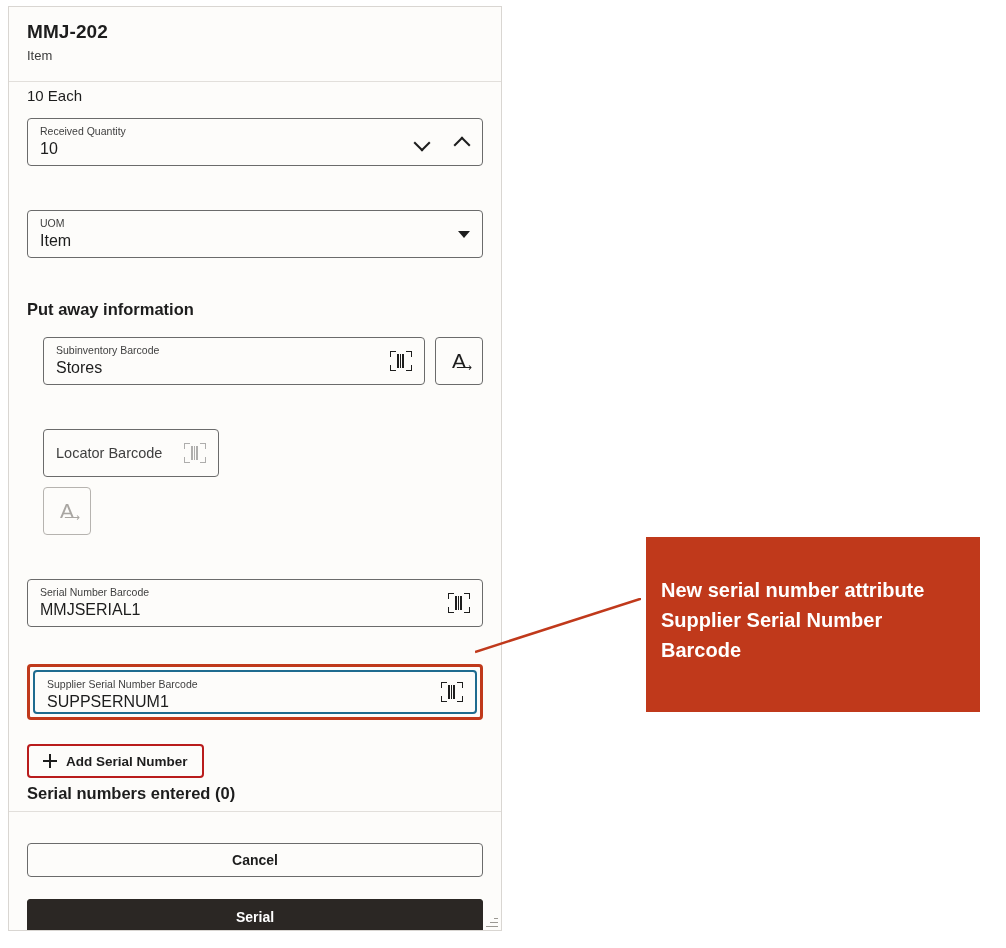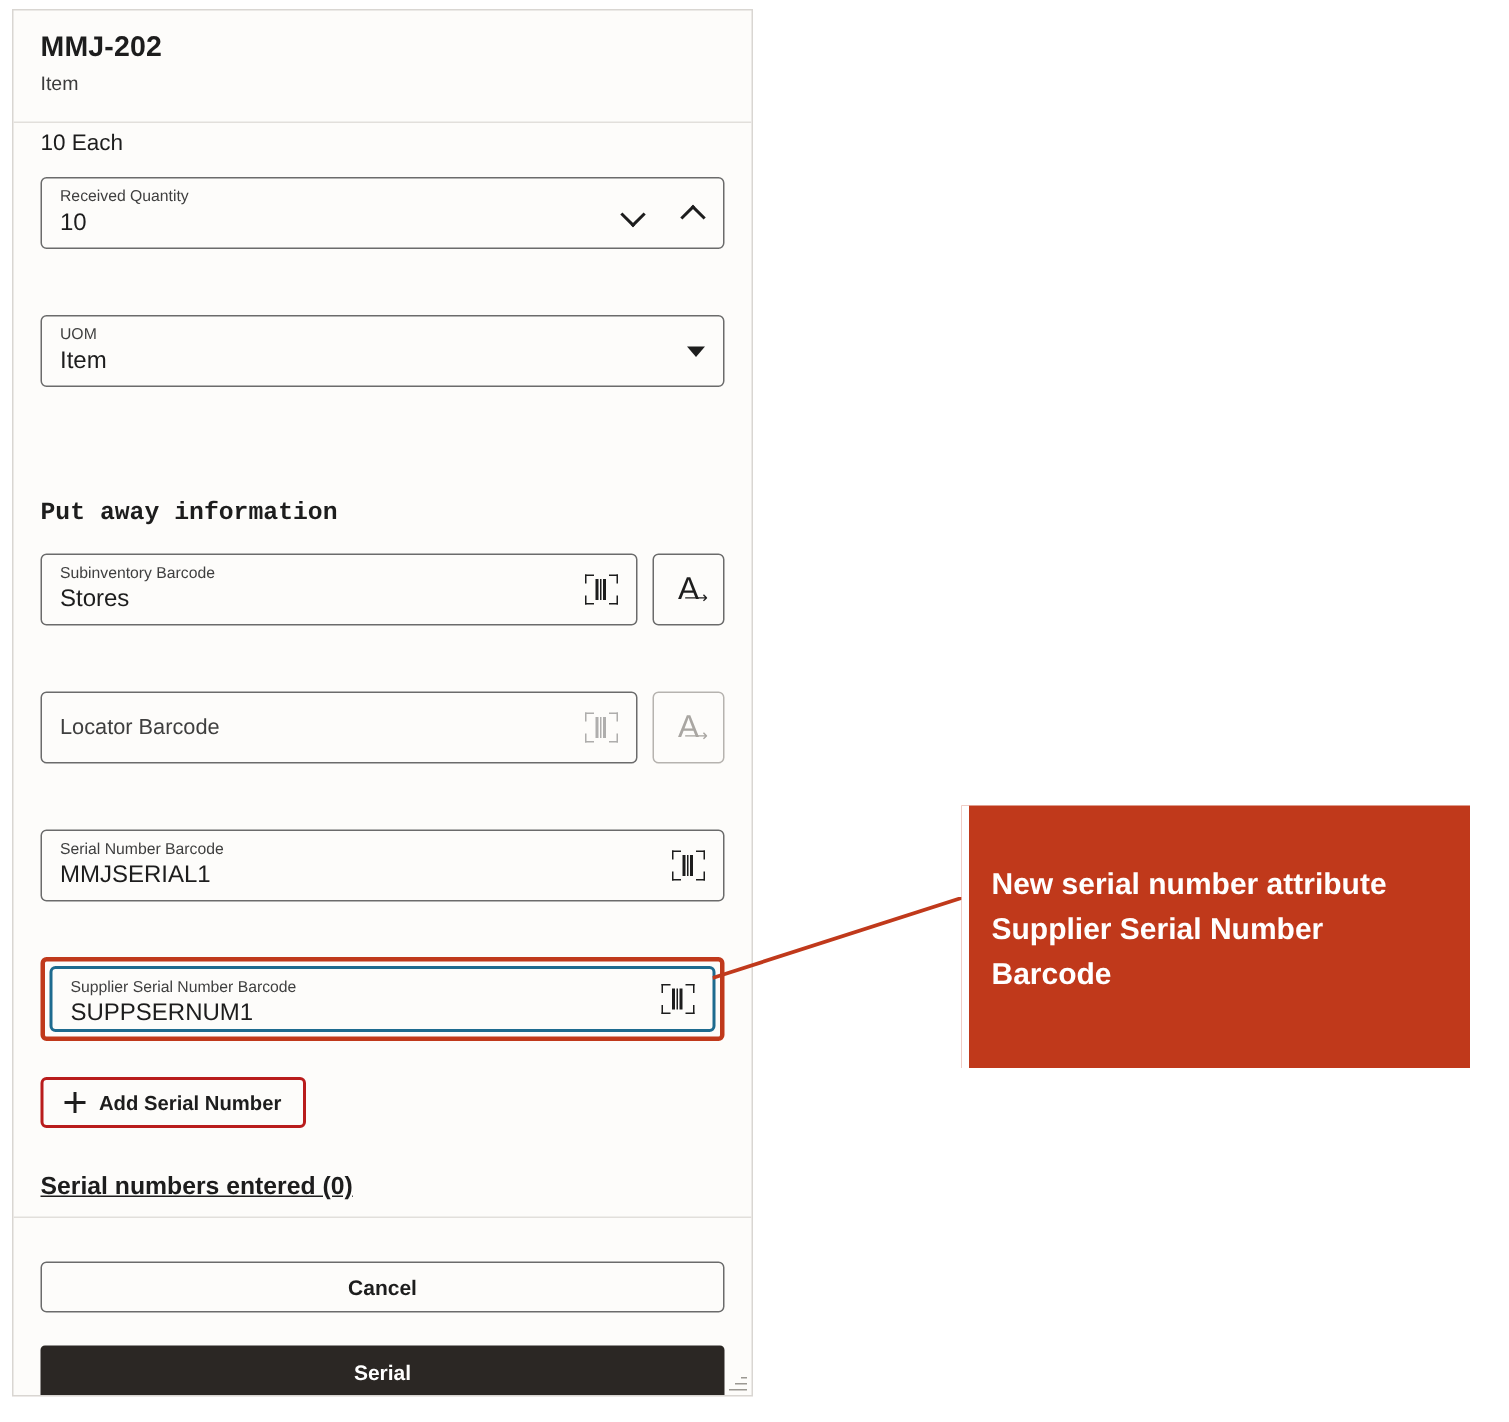--- a/index.html
+++ b/index.html
@@ -182,20 +182,21 @@
     right: 10px;
     bottom: 11px;
     font-size: 11px;
     line-height: 11px;
   }
 
   .row {
     display: flex;
     gap: 10px;
     align-items: flex-start;
+    margin-left: 16px;
   }
   .row .field { flex: 1 1 auto; }
 
   
   .hl-wrap {
     box-sizing: border-box;
     border: 3px solid #c0391b;
     border-radius: 4px;
     padding: 3px;
   }
@@ -228,22 +229,21 @@
     content: "";
     position: absolute;
     background: #1d1d1d;
   }
   .plus::before { left: 6px; top: 0; width: 2px; height: 14px; }
   .plus::after { left: 0; top: 6px; width: 14px; height: 2px; }
 
   .entered-head {
     font-size: 16.5px;
     font-weight: bold;
-    margin: 30px 0 0 0;
-    text-decoration: underline;
+    margin: 6px 0 0 0;
   }
 
   .divider {
     position: absolute;
     left: 0; right: 0;
     height: 1px;
     background: #e2dfdb;
   }
 
   
@@ -354,21 +354,21 @@
     <div class="field" style="margin-top:44px;">
       <div class="field-body">
         <div class="field-label">UOM</div>
         <div class="field-value">Item</div>
       </div>
       <div class="field-affix">
         <span class="caret-down"></span>
       </div>
     </div>
 
-    <div class="section-head" style="margin-top:74px;font-family:Liberation Mono, monospace;">Put away information</div>
+    <div class="section-head" style="margin-top:42px;">Put away information</div>
 
     <div class="row" style="margin-top:18px;">
       <div class="field">
         <div class="field-body">
           <div class="field-label">Subinventory Barcode</div>
           <div class="field-value">Stores</div>
         </div>
         <div class="field-affix">
           <span class="barcode">
             <i class="corner c1"></i>
@@ -380,21 +380,21 @@
               <i class="bk" style="left:12px;"></i>
           </span>
         </div>
       </div>
       <div class="sq-btn">
         <span>A</span>
         <span class="a-arrow">⟶</span>
       </div>
     </div>
 
-    <div class="row" style="margin-top:44px;">
+    <div class="row" style="margin-top:44px;flex-direction:column;">
       <div class="field" style="border-color:#6b6b6b;">
         <div class="field-body">
           <div class="field-placeholder">Locator Barcode</div>
         </div>
         <div class="field-affix">
           <span class="barcode muted">
             <i class="corner c1"></i>
               <i class="corner c2"></i>
               <i class="corner c3"></i>
               <i class="corner c4"></i>

